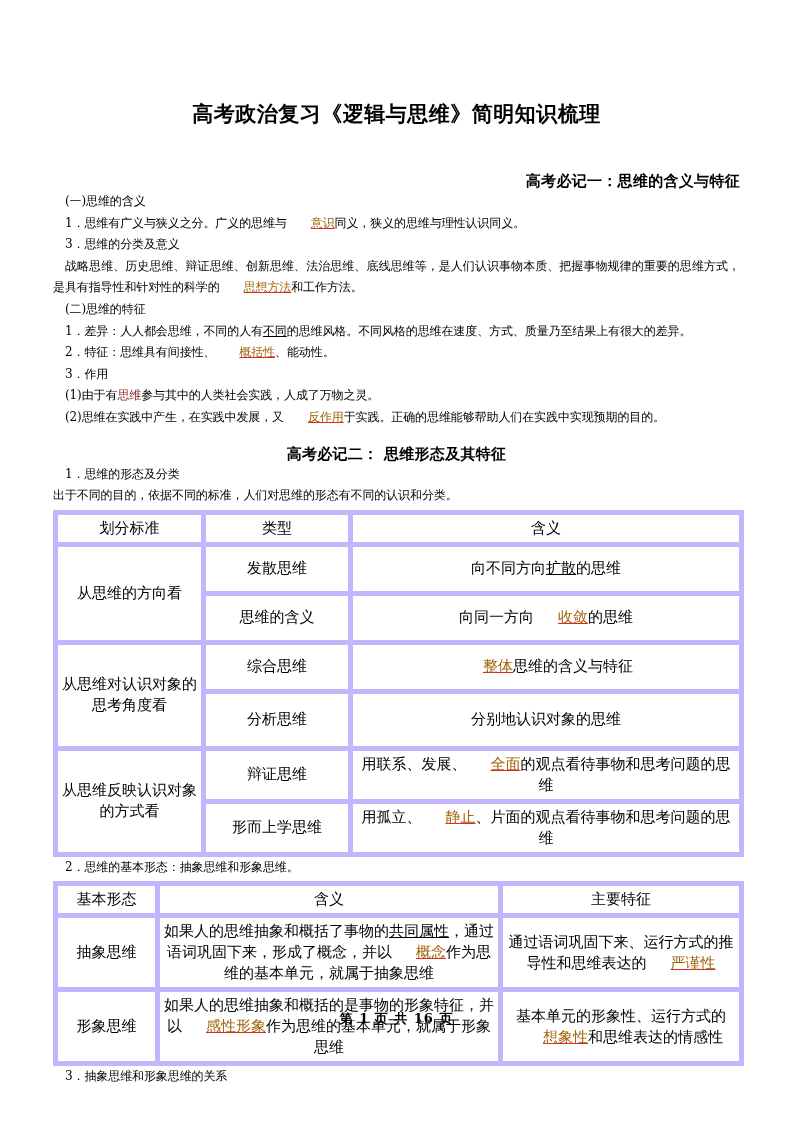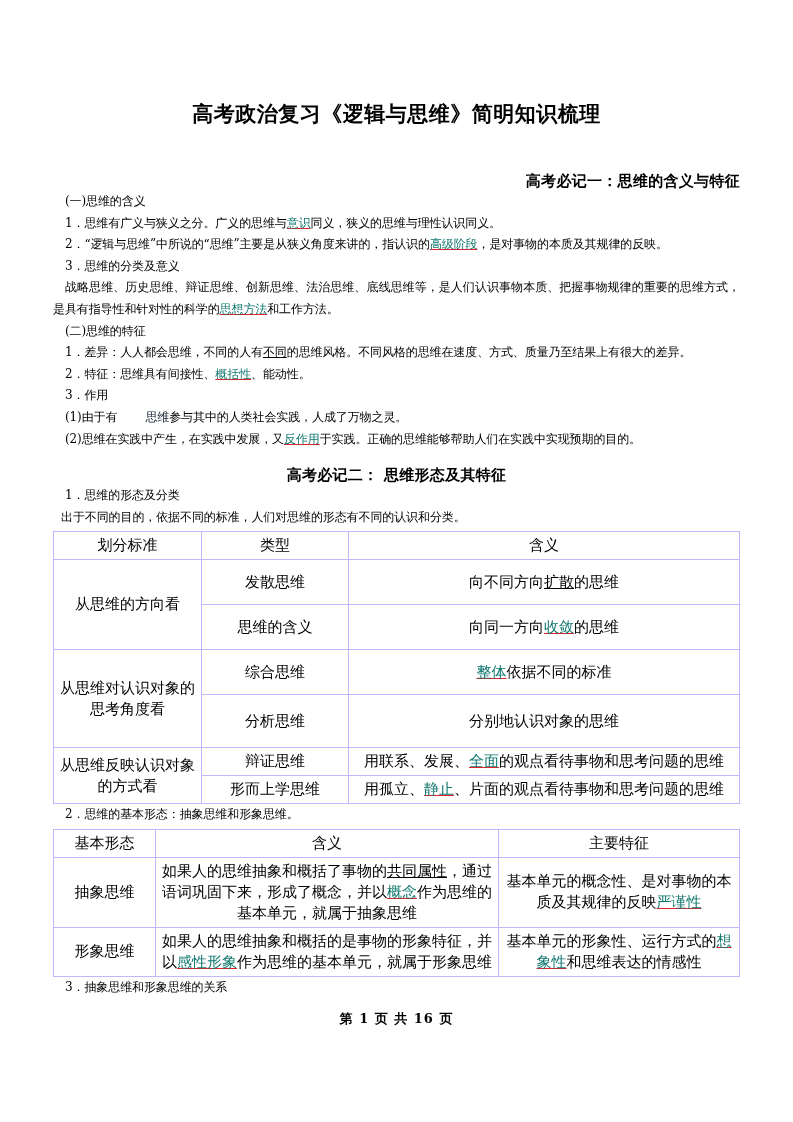--- a/index.html
+++ b/index.html
@@ -44,35 +44,35 @@
 
   .para {
     font-size: 12px;
     line-height: 21.6px;
     margin: 0;
     text-align: justify;
     text-justify: inter-ideograph;
     letter-spacing: -0.1px;
   }
   .indent1 { text-indent: 1em; }
-  .noindent { text-indent: 0; margin-left: 8px; }
-
-  .r { color: #0f172a; margin-left: 28px; }
-  .ru { color: #0f766e; text-decoration: underline; text-decoration-color: #e5202b; }
+  .noindent { text-indent: 0; }
+
+  .r { color: #7f1d1d; }
+  .ru { color: #a16207; text-decoration: underline; text-decoration-color: #e5202b; margin-left: 24px; }
   .bu { text-decoration: underline; text-decoration-color: #000; font-family: Liberation Serif, serif; }
 
   table.tbl {
     border-collapse: collapse;
     width: 686px;
     table-layout: fixed;
     font-size: 15px;
     margin: 3px 0 0 0;
   }
   table.tbl td, table.tbl th {
-    border: 1px solid #c4b5fd;
+    border: 5px solid #c4b5fd;
     padding: 3px 4px;
     vertical-align: middle;
     line-height: 21px;
     font-weight: normal;
     text-align: center;
   }
   .t1-c1 { width: 148px; }
   .t1-c2 { width: 147px; }
   .t1-c3 { width: 391px; }
 
@@ -104,23 +104,20 @@
   <h1 class="doc-title">高考政治复习《逻辑与思维》简明知识梳理</h1>
 
   <div class="section-heading sec1-heading">高考必记一：思维的含义与特征</div>
 
   <p class="para indent1">(一)思维的含义</p>
 
   <p class="para indent1">
     <span>1．思维有广义与狭义之分。广义的思维与</span><span class="ru">意识</span><span>同义，狭义的思维与理性认识同义。</span>
   </p>
 
-  <p class="para indent1">
-    <span>2．“逻辑与思维”中所说的“思维”主要是从狭义角度来讲的，指认识的</span><span class="ru">高级阶段</span><span>，是对事物的本质及其规律的反映。</span>
-  </p>
 
   <p class="para indent1">3．思维的分类及意义</p>
 
   <p class="para indent1">
     <span>战略思维、历史思维、辩证思维、创新思维、法治思维、底线思维等，是人们认识事物本质、把握事物规律的重要的思维方式，是具有指导性和针对性的科学的</span><span class="ru">思想方法</span><span>和工作方法。</span>
   </p>
 
   <p class="para indent1">(二)思维的特征</p>
 
   <p class="para indent1">
@@ -171,21 +168,21 @@
         <td class="tall">思维的含义</td>
         <td class="tall">
           <span>向同一方向</span><span class="ru">收敛</span><span>的思维</span>
         </td>
       </tr>
 
       <tr>
         <td rowspan="2" class="cell-left">从思维对认识对象的思考角度看</td>
         <td class="tall">综合思维</td>
         <td class="tall">
-          <span></span><span class="ru">整体</span><span>依据不同的标准</span>
+          <span></span><span class="ru">整体</span><span>思维的含义与特征</span>
         </td>
       </tr>
       <tr>
         <td class="tall2">分析思维</td>
         <td class="tall2">
           <span>分别地认识对象的思维</span>
         </td>
       </tr>
 
       <tr>
@@ -217,21 +214,21 @@
         <th>基本形态</th>
         <th>含义</th>
         <th>主要特征</th>
       </tr>
       <tr>
         <td>抽象思维</td>
         <td class="cell-left">
           <span>如果人的思维抽象和概括了事物的</span><span class="bu">共同属性</span><span>，通过语词巩固下来，形成了概念，并以</span><span class="ru">概念</span><span>作为思维的基本单元，就属于抽象思维</span>
         </td>
         <td class="cell-left">
-          <span>基本单元的概念性、是对事物的本质及其规律的反映</span><span class="ru">严谨性</span><span></span>
+          <span>通过语词巩固下来、运行方式的推导性和思维表达的</span><span class="ru">严谨性</span><span></span>
         </td>
       </tr>
       <tr>
         <td>形象思维</td>
         <td class="cell-left">
           <span>如果人的思维抽象和概括的是事物的形象特征，并以</span><span class="ru">感性形象</span><span>作为思维的基本单元，就属于形象思维</span>
         </td>
         <td class="cell-left">
           <span>基本单元的形象性、运行方式的</span><span class="ru">想象性</span><span>和思维表达的情感性</span>
         </td>

